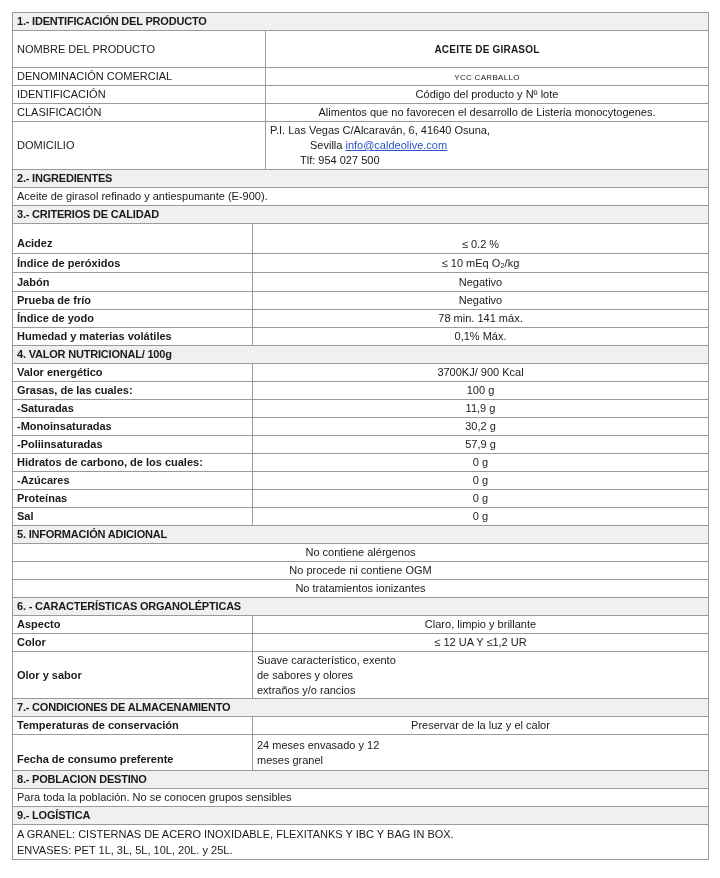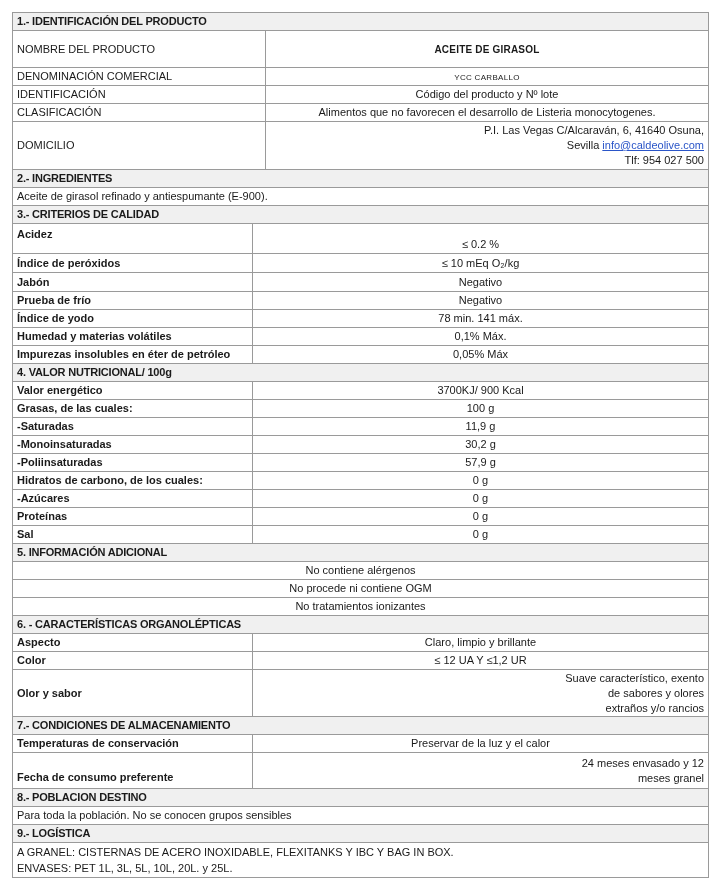--- a/index.html
+++ b/index.html
@@ -7,21 +7,21 @@
            font-family: "Liberation Sans", sans-serif; color: #1a1a1a; }
     .sheet { position: absolute; left: 12px; top: 12px; width: 697px; border-radius: 10px; }
     table { border-collapse: collapse; width: 697px; table-layout: fixed; }
     td { border: 1px solid #9a9a9a; padding: 0 4px; font-size: 11px; line-height: 13px; vertical-align: middle; overflow: hidden; white-space: nowrap; }
     td.hdr { background: #f0f0f0; font-weight: bold; font-size: 11px; height: 17px; letter-spacing: -0.2px; }
     td.lbl { font-size: 11px; height: 17px; }
     td.lbl.b { font-weight: bold; }
     td.val { text-align: center; font-size: 11px; }
     td.full { font-size: 11px; height: 17px; }
     td.full.center { text-align: center; }
-    td.multi { white-space: normal; text-align: right; line-height: 15px; }
+    td.multi { white-space: normal; text-align: left; line-height: 15px; }
     .title-val { font-size: 10px; font-weight: bold; letter-spacing: 0.2px; }
     .small-val { font-size: 8px; letter-spacing: 0.3px; margin-top: 24px; }
     a.mail { color: #2a55c8; }
     .c1 { width: 253px; }
     .s3c1 { width: 240px; }
   </style>
 </head>
 <body>
 
 <div class="sheet">
@@ -76,21 +76,21 @@
   <table style="margin-top:-1px">
     <colgroup>
         <col class="s3c1">
         <col>
       </colgroup>
     <tbody>
         <tr>
           <td class="hdr" colspan="2">3.- CRITERIOS DE CALIDAD</td>
         </tr>
     <tr style="height:30px">
-      <td class="lbl b" style="vertical-align:bottom;padding-bottom:12px">Acidez</td>
+      <td class="lbl b" style="vertical-align:bottom;padding-bottom:3px">Acidez</td>
       <td class="val" style="vertical-align:bottom;padding-bottom:2px">≤ 0.2 %</td>
     </tr>
     <tr style="height:19px">
       <td class="lbl b">Índice de peróxidos</td>
       <td class="val">≤ 10 mEq O₂/kg</td>
     </tr>
     <tr style="height:19px">
       <td class="lbl b">Jabón</td>
       <td class="val">Negativo</td>
     </tr>
@@ -98,24 +98,20 @@
       <td class="lbl b">Prueba de frío</td>
       <td class="val">Negativo</td>
     </tr>
     <tr style="height:18px">
       <td class="lbl b">Índice de yodo</td>
       <td class="val">78 min. 141 máx.</td>
     </tr>
     <tr style="height:18px">
       <td class="lbl b">Humedad y materias volátiles</td>
       <td class="val">0,1% Máx.</td>
-    </tr>
-    <tr style="height:18px">
-      <td class="lbl b">Impurezas insolubles en éter de petróleo</td>
-      <td class="val">0,05% Máx</td>
     </tr>
   </tbody>
     </table>
 
   <table style="margin-top:-1px">
     <colgroup>
         <col class="s3c1">
         <col>
       </colgroup>
     <tbody>

